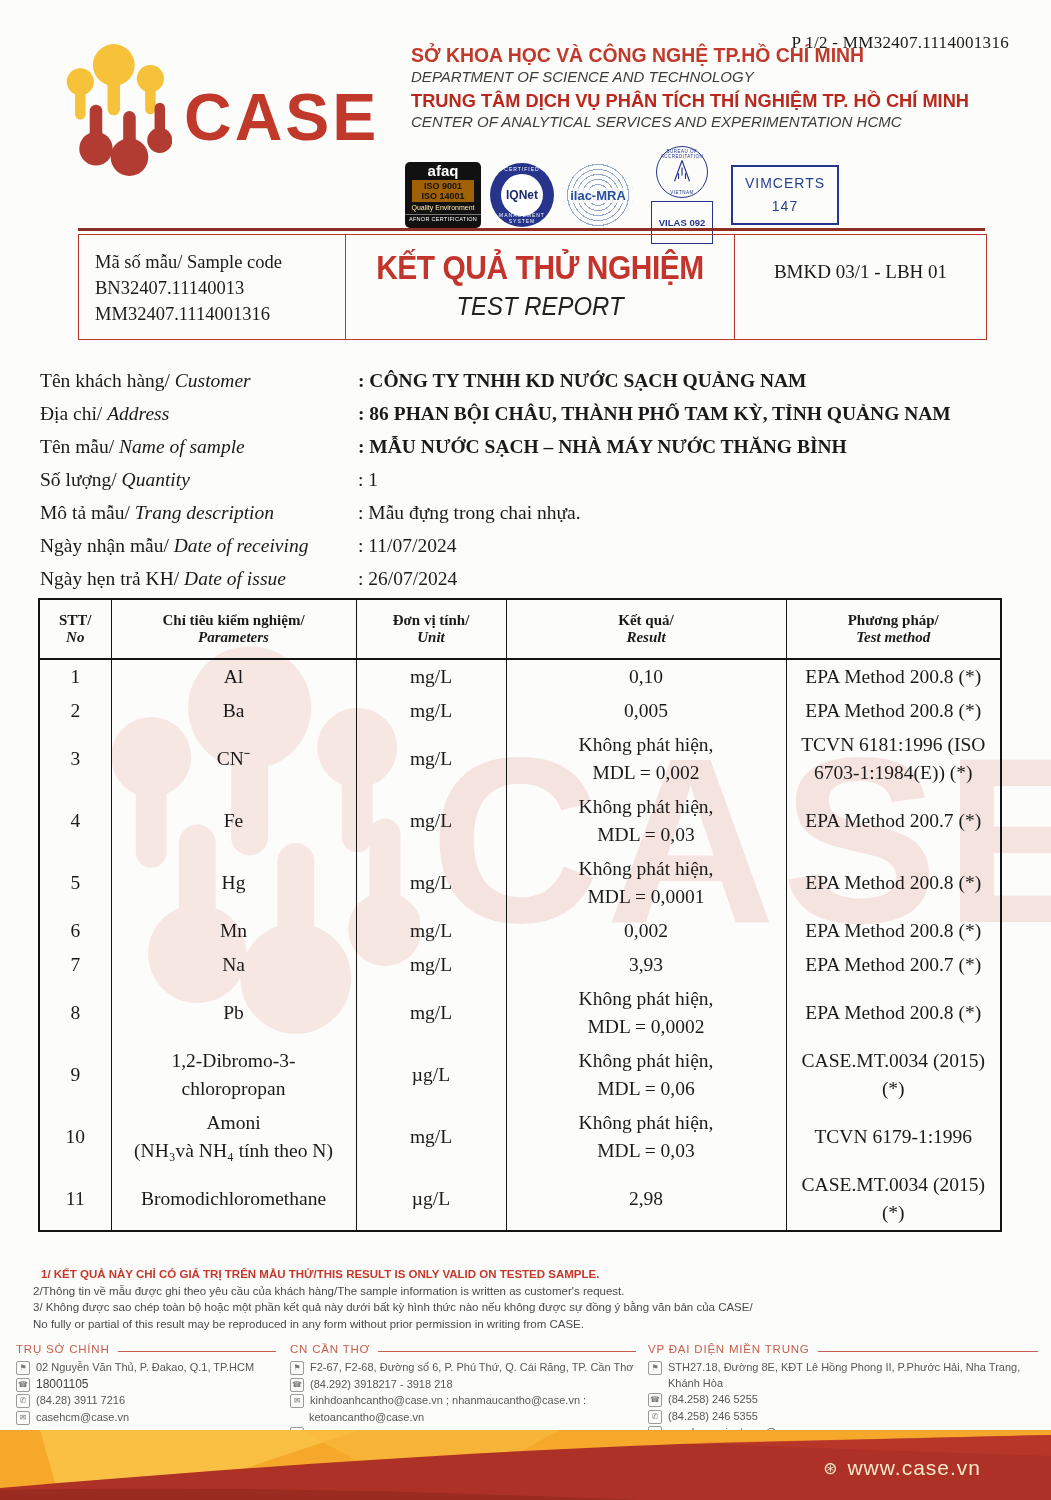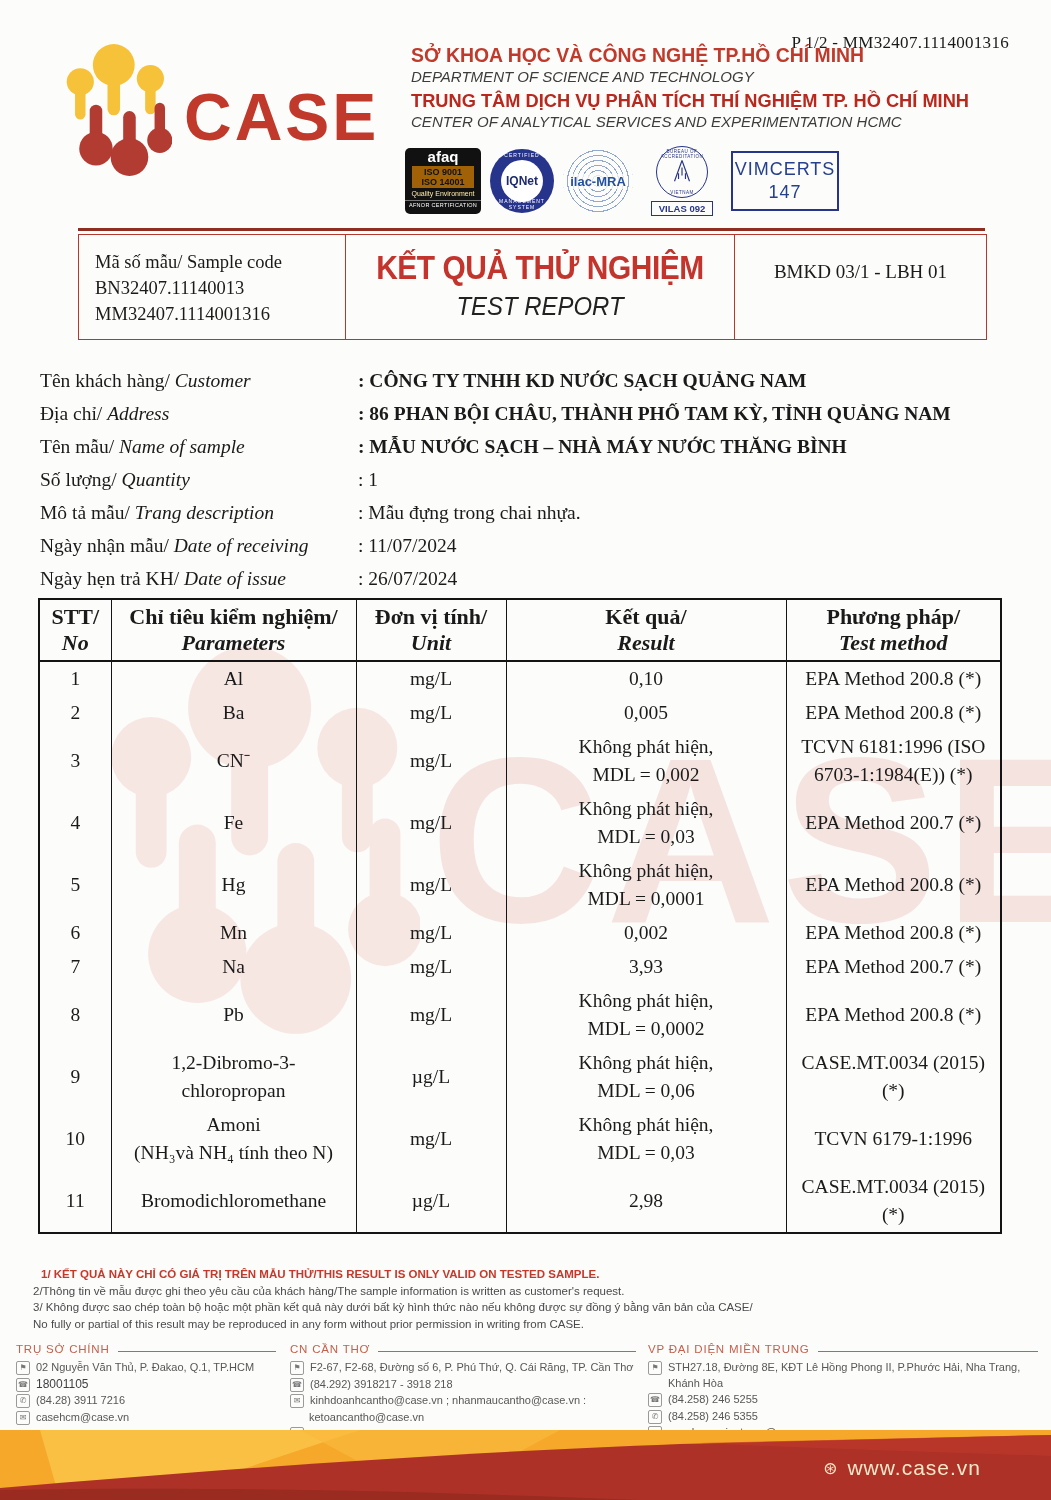--- a/index.html
+++ b/index.html
@@ -34,23 +34,23 @@
   .b-ilac{width:70px;height:66px;border-radius:50%;position:relative;display:flex;align-items:center;justify-content:center;
           background:
            repeating-radial-gradient(circle at 50% 50%, rgba(60,100,170,.55) 0 1px, transparent 1px 5px);}
   .b-ilac span{font-weight:bold;font-size:13px;color:#24509e;background:rgba(252,252,250,.75);padding:0 1px;}
   .b-vilas{width:80px;display:flex;flex-direction:column;align-items:center;}
   .b-vilas .circ{width:50px;height:50px;border-radius:50%;border:1.5px solid #27348b;position:relative;
                  display:flex;align-items:center;justify-content:center;}
   .b-vilas .arc{position:absolute;width:100%;text-align:center;font-size:4.5px;color:#27348b;letter-spacing:.5px;}
   .b-vilas .arc.t{top:2px;} .b-vilas .arc.b{bottom:2px;}
   .b-vilas .lbl{border:1px solid #27348b;color:#27348b;font-weight:bold;font-size:9.5px;
-                padding:0 7px;margin-top:3px;line-height:13px;}
+                padding:14px 7px;margin-top:3px;line-height:13px;}
   .b-vim{width:104px;height:56px;border:2px solid #27348b;color:#25408f;display:flex;flex-direction:column;
-         align-items:center;justify-content:center;font-size:18px;letter-spacing:1px;line-height:23px;}
+         align-items:center;justify-content:center;font-size:14px;letter-spacing:1px;line-height:23px;}
 
   .red-rule{position:absolute;left:78px;top:228px;width:907px;height:3px;background:#8e2d20;}
 
   
   .title-box{position:absolute;left:78px;top:234px;width:907px;height:104px;border:1.5px solid #b5372e;
              display:flex;}
   .tb-left{width:250px;border-right:1.5px solid #b5372e;padding:14px 0 0 16px;font-size:18.5px;line-height:26px;}
   .tb-mid{width:388px;border-right:1.5px solid #b5372e;text-align:center;padding-top:13px;}
   .tb-title-vn{color:#c2342c;font-family:"Liberation Sans",sans-serif;font-weight:bold;font-size:34px;
                transform:scaleX(.88);letter-spacing:-.5px;}
@@ -71,21 +71,21 @@
              pointer-events:none;}
   .wm-word{font-family:"Liberation Sans",sans-serif;font-weight:bold;font-size:235px;color:#c9473a;
            letter-spacing:6px;margin-left:10px;line-height:1;}
 
   
   table.results{position:absolute;left:38px;top:598px;width:962px;border-collapse:collapse;z-index:1;
                 table-layout:fixed;background:transparent;}
   table.results col.c0{width:72px;} table.results col.c1{width:245px;}
   table.results col.c2{width:150px;} table.results col.c3{width:280px;} table.results col.c4{width:215px;}
   table.results th{border-right:1.5px solid #141414;border-bottom:2.5px solid #141414;
-                   font-size:22px;padding:4px 8px;height:50px;vertical-align:middle;}
+                   font-size:15px;padding:4px 8px;height:50px;vertical-align:middle;}
   table.results th:last-child, table.results td:last-child{border-right:none;margin-top:28px;}
   table.results{border:2.5px solid #141414;}
   table.results td{border-right:1.5px solid #141414;text-align:center;vertical-align:middle;
                    font-size:19.5px;line-height:28px;padding:3px 4px;}
   .hdr-en{font-style:italic;}
   .ln:empty{display:none;}
 
   
   .notes{position:absolute;left:33px;top:1266px;font-family:"Liberation Sans",sans-serif;
          font-size:11.5px;line-height:16.5px;color:#4a4a4c;}

